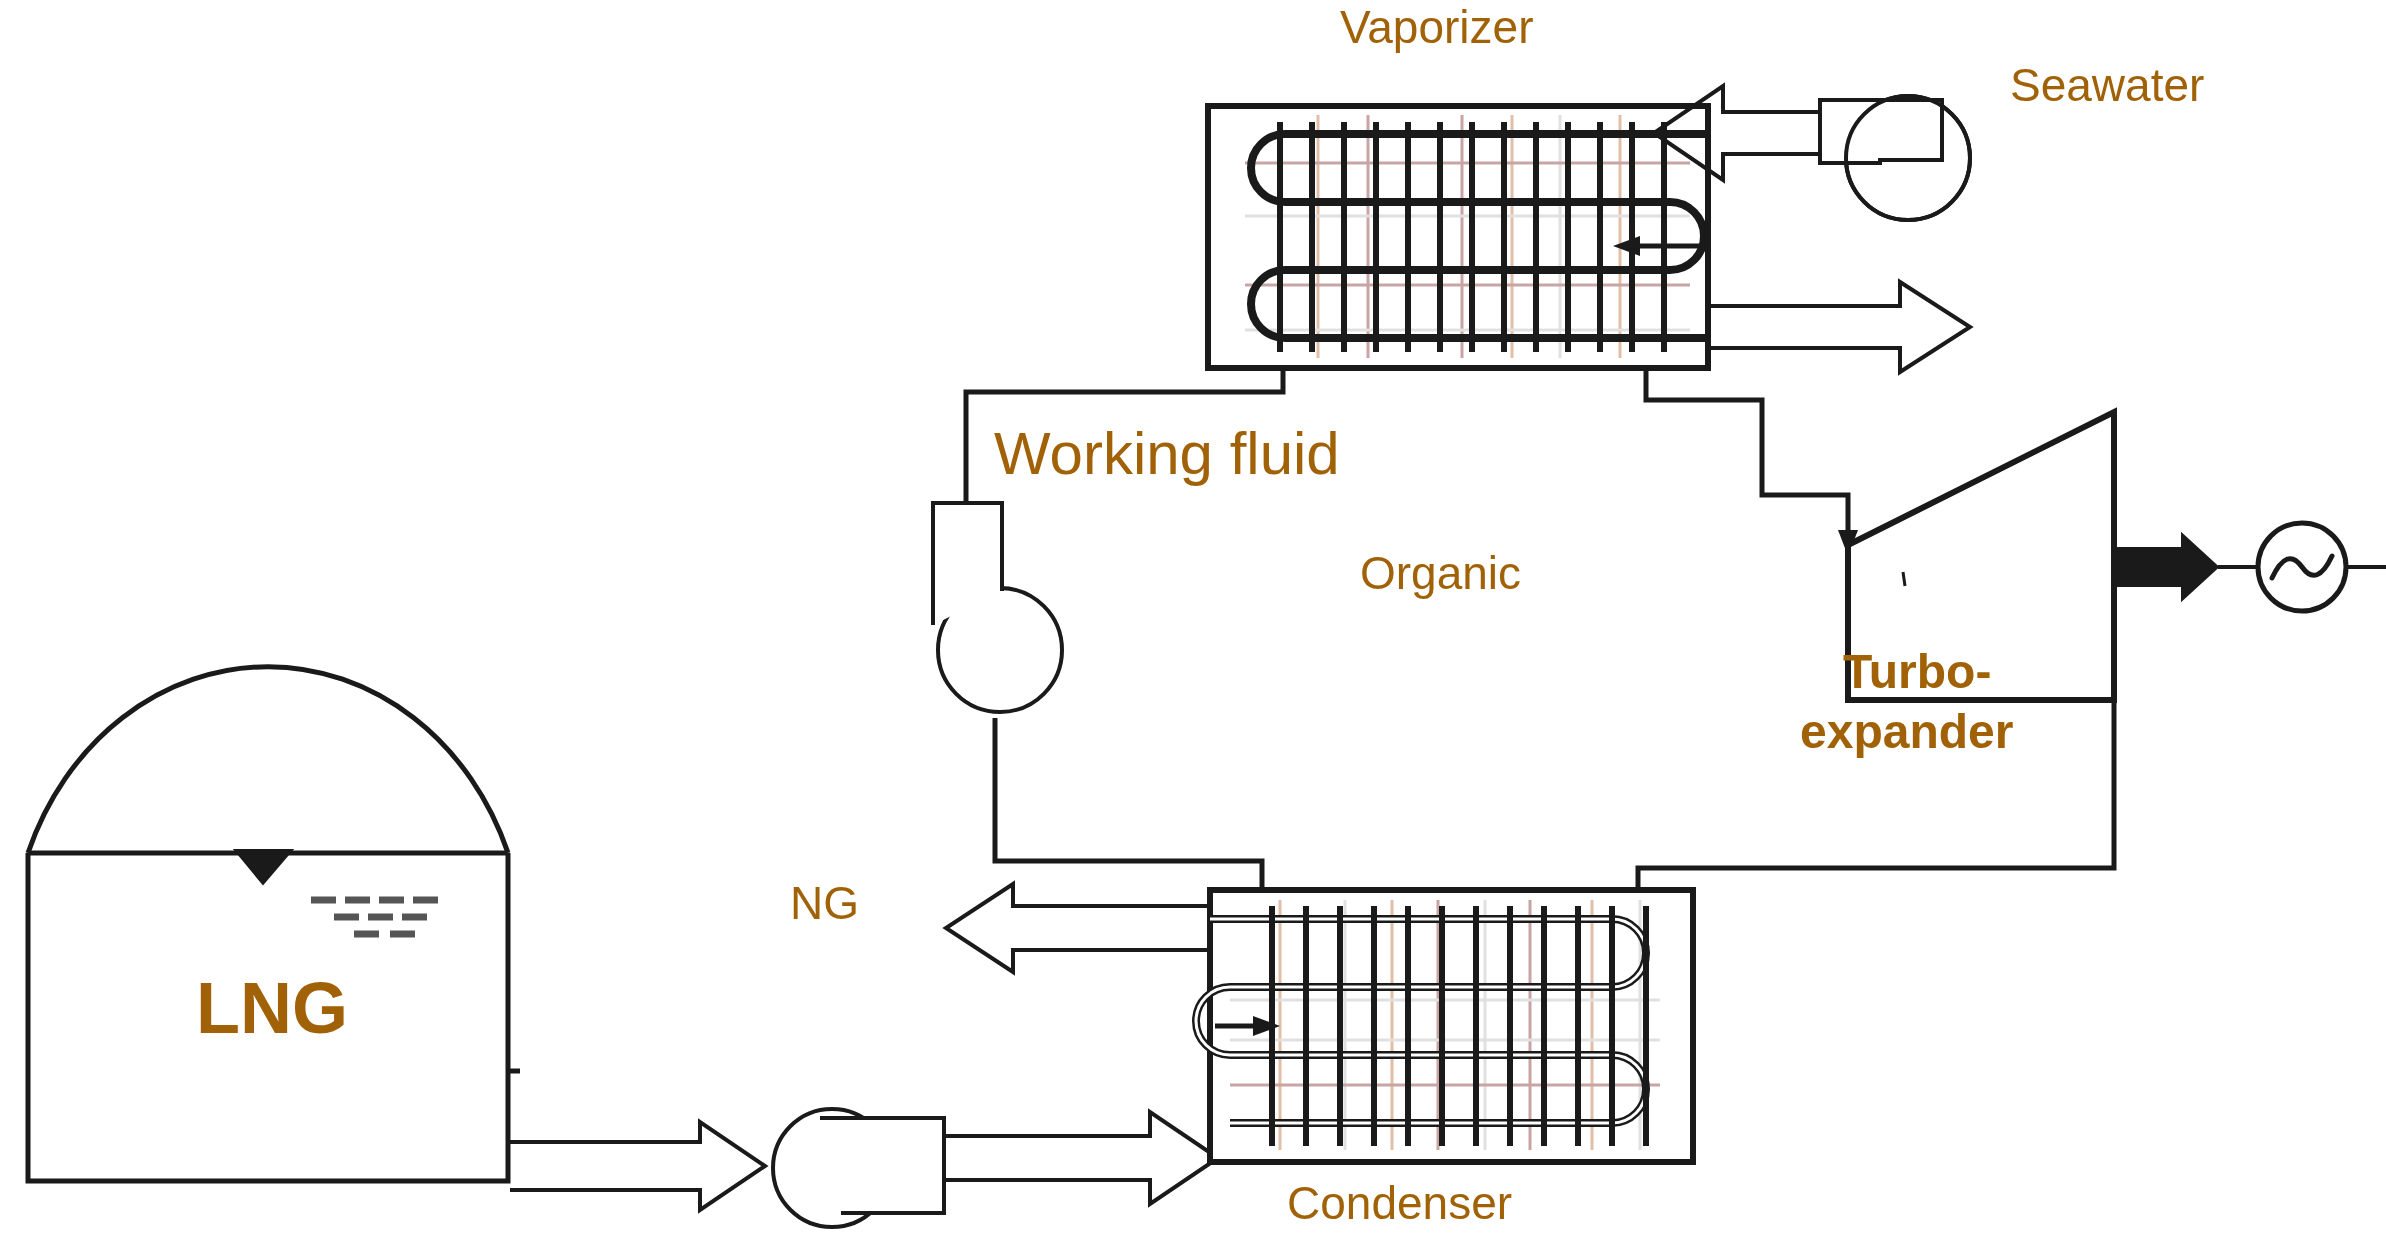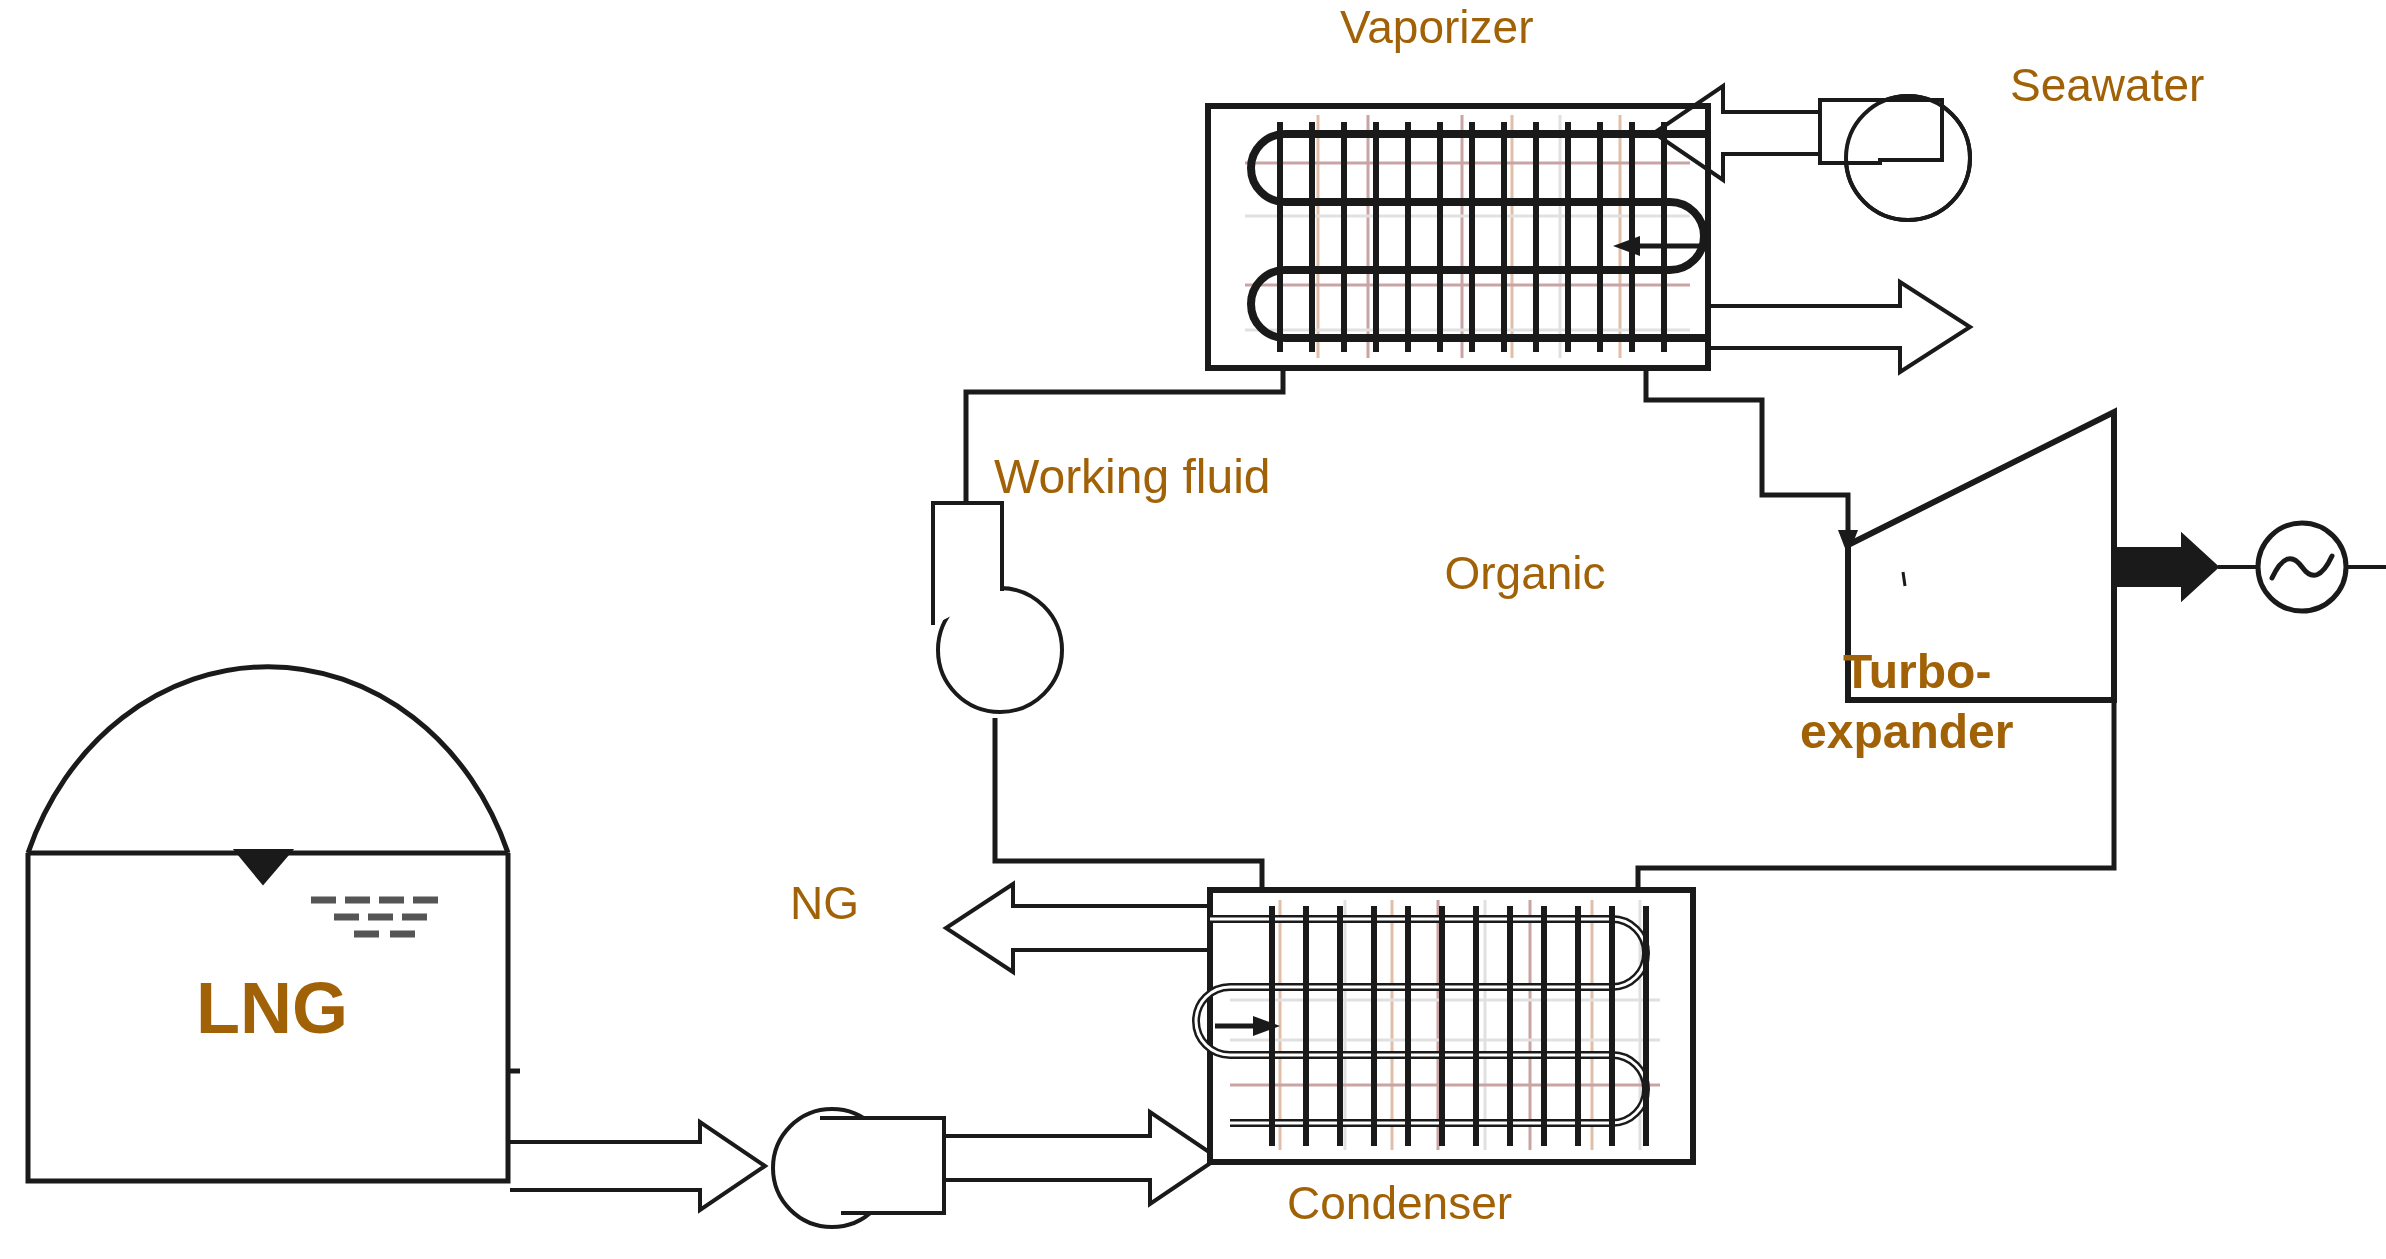--- a/index.html
+++ b/index.html
@@ -24,21 +24,21 @@
   }
   .lbl {
     position: absolute;
     color: #a16207;
     font-family: "Liberation Sans", sans-serif;
     font-weight: 400;
     white-space: pre;
     line-height: 1.12;
   }
   .lbl.bold { font-weight: 700; }
-  .lbl.center { text-align: center; }
+  .lbl.center { }
 </style>
 </head>
 <body>
 
 <div id="stage">
 
   <svg id="diagram-svg" viewBox="0 0 2386 1259" xmlns="http://www.w3.org/2000/svg">
     <defs>
 
       <g id="coilCell"></g>
@@ -238,21 +238,21 @@
     <g fill="none" stroke="#1a1a1a" stroke-width="5">
       <path d="M 2114 700 L 2114 868 L 1638 868 L 1638 892"></path>
     </g>
 
   </svg>
 
   <div class="lbl" style="left:1340px; top:2px; font-size:46px;">Vaporizer</div>
 
   <div class="lbl" style="left:2010px; top:60px; font-size:46px;">Seawater</div>
 
-  <div class="lbl" style="left:994px; top:450px; font-size:48px;">Working fluid</div>
+  <div class="lbl" style="left:994px; top:420px; font-size:60px;">Working fluid</div>
 
   <div class="lbl center" style="left:1360px; top:548px; width:330px; font-size:46px;">Organic</div>
 
   <div class="lbl bold" style="left:1843px; top:645px; font-size:48px;">Turbo-</div>
   <div class="lbl bold" style="left:1800px; top:705px; font-size:48px;">expander</div>
 
   <div class="lbl bold" style="left:196px; top:968px; font-size:72px;text-align:center;">LNG</div>
 
   <div class="lbl" style="left:790px; top:878px; font-size:46px;text-align:right;">NG</div>
 

